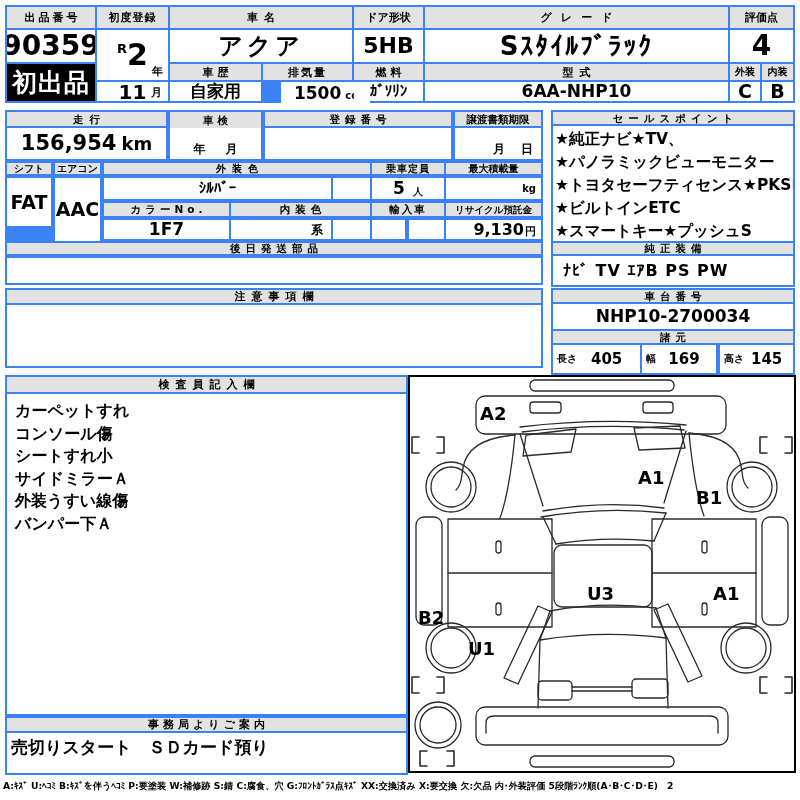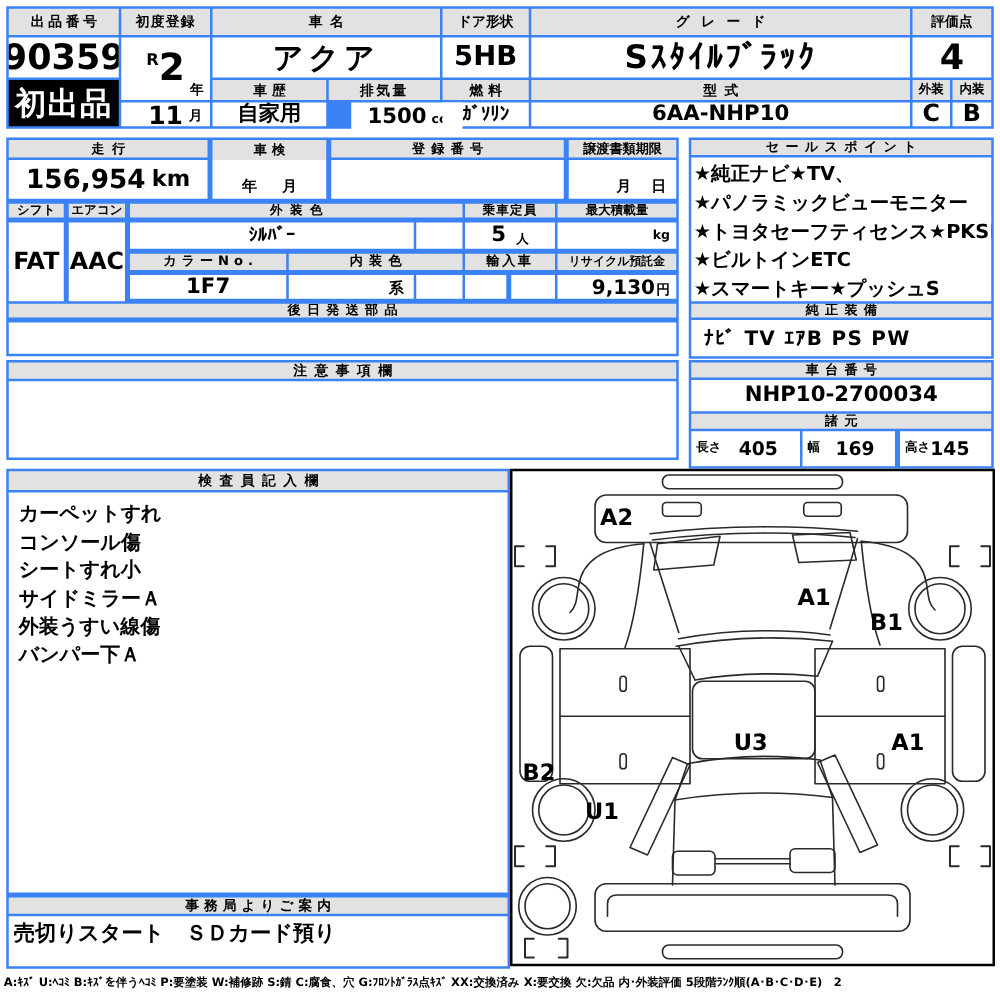--- a/index.html
+++ b/index.html
@@ -80,21 +80,21 @@
     </div>
     <div class="cell hdr" style="left:260px;top:2px;width:186px;height:14px;font-size:10.5px;letter-spacing:5px;text-indent:5px;">登録番号</div>
     <div class="cell" style="left:260px;top:18px;width:186px;height:31px;"></div>
     <div class="cell hdr" style="left:450px;top:2px;width:86px;height:14px;font-size:10.5px;">譲渡書類期限</div>
     <div class="cell bottom right" style="left:450px;top:18px;width:86px;height:31px;font-size:12px;padding:0 8px 4px 0;box-sizing:border-box;gap:16px;">
       <span>月</span>
       <span>日</span>
     </div>
 
     <div class="cell hdr" style="left:2px;top:53px;width:44px;height:11px;font-size:10px;">シフト</div>
-    <div class="cell" style="left:2px;top:68px;width:44px;height:63px;font-size:19px;">FAT</div>
+    <div class="cell" style="left:2px;top:68px;width:44px;height:48px;font-size:19px;">FAT</div>
     <div class="cell hdr" style="left:50px;top:53px;width:45px;height:11px;font-size:10px;">エアコン</div>
     <div class="cell" style="left:50px;top:68px;width:45px;height:63px;font-size:19px;">AAC</div>
 
     <div class="cell hdr" style="left:99px;top:53px;width:266px;height:11px;font-size:10px;letter-spacing:6px;text-indent:6px;">外装色</div>
     <div class="cell" style="left:99px;top:68px;width:227px;height:21px;font-size:15px;">ｼﾙﾊﾞｰ</div>
     <div class="cell" style="left:328px;top:68px;width:37px;height:21px;"></div>
     <div class="cell hdr" style="left:367px;top:53px;width:72px;height:11px;font-size:10px;letter-spacing:1px;">乗車定員</div>
     <div class="cell" style="left:367px;top:68px;width:72px;height:21px;">
       <span style="font-size:17px;">5</span>
       <span style="font-size:10px;margin:6px 0 0 8px;">人</span>
@@ -145,21 +145,21 @@
     <div class="cell" style="left:2px;top:57px;width:87px;height:28px;padding:0 4px;box-sizing:border-box;">
       <span style="font-size:10px;">長さ</span>
       <span style="font-size:15px;flex:1;text-align:center;">405</span>
     </div>
     <div class="cell" style="left:91px;top:57px;width:74px;height:28px;padding:0 4px;box-sizing:border-box;">
       <span style="font-size:10px;">幅</span>
       <span style="font-size:15px;flex:1;text-align:center;">169</span>
     </div>
     <div class="cell" style="left:169px;top:57px;width:73px;height:28px;padding:0 4px;box-sizing:border-box;">
       <span style="font-size:10px;">高さ</span>
-      <span style="font-size:15px;flex:1;">145</span>
+      <span style="font-size:15px;flex:1;text-align:center;">145</span>
     </div>
   </div>
 
   <div class="sec" style="left:5px;top:375px;width:403px;height:341px;">
     <div class="cell hdr" style="left:2px;top:2px;width:399px;height:15px;font-size:11px;letter-spacing:6px;text-indent:6px;">検査員記入欄</div>
     <div class="cell col" style="left:2px;top:19px;width:399px;height:320px;padding:6px 8px;box-sizing:border-box;font-size:16px;line-height:22.5px;">
       <div>カーペットすれ</div>
       <div>コンソール傷</div>
       <div>シートすれ小</div>
       <div>サイドミラーＡ</div>

